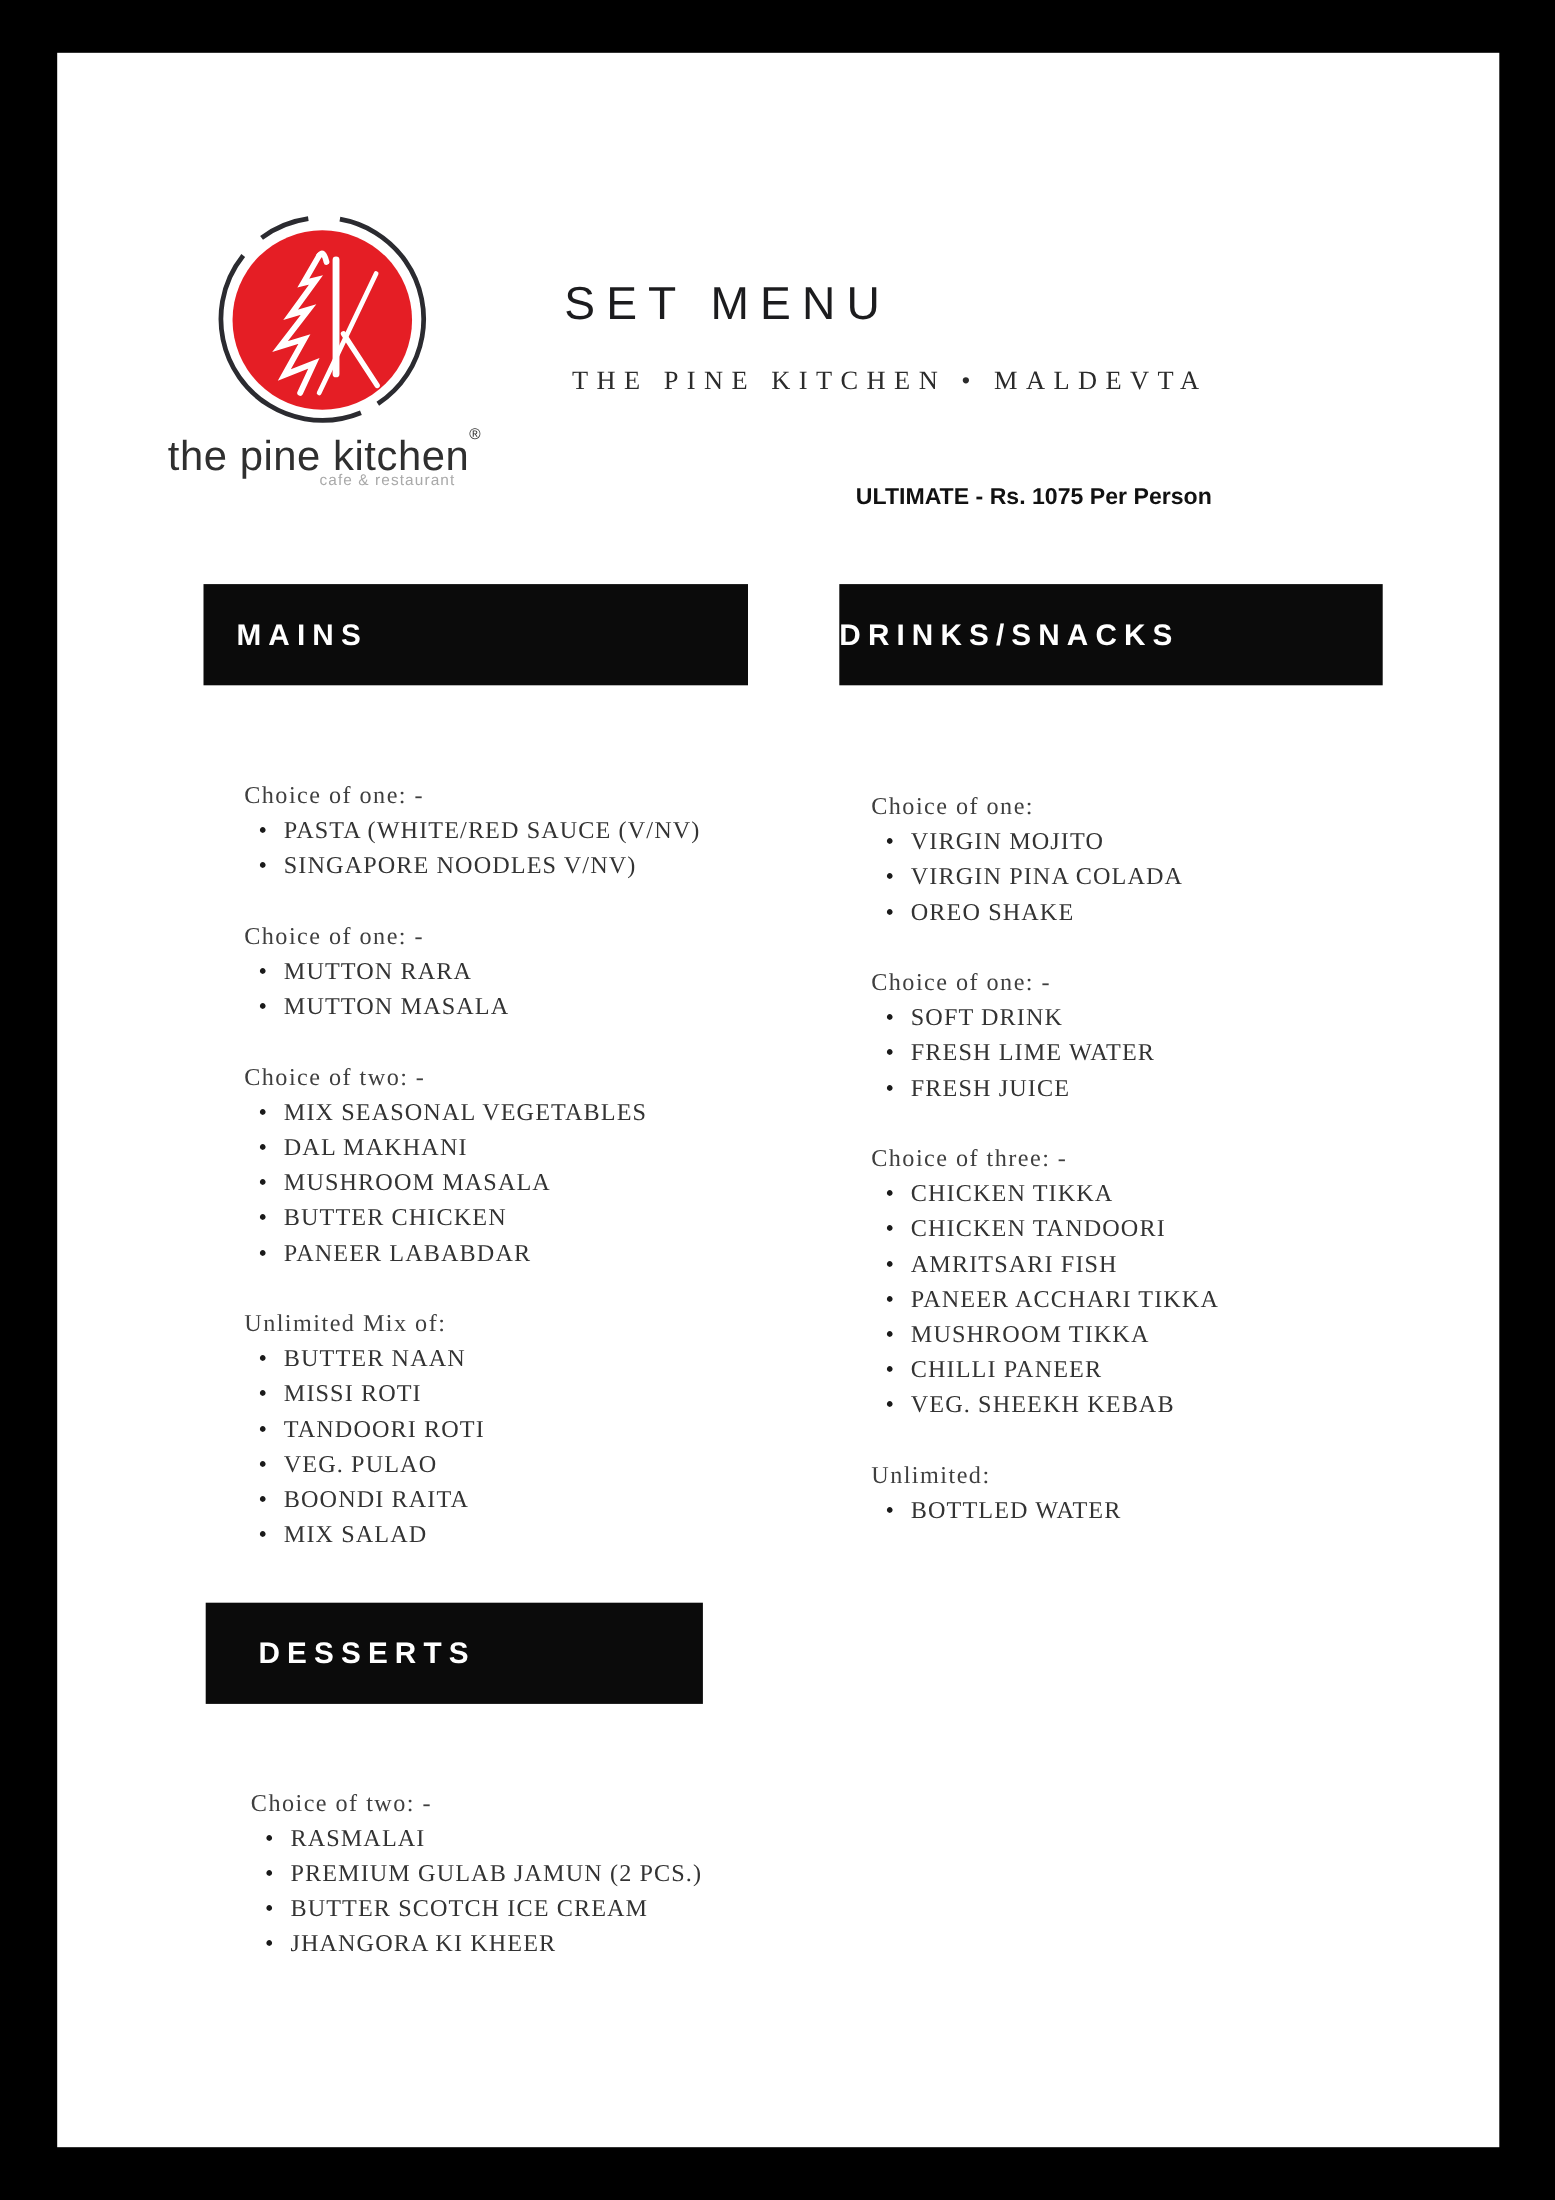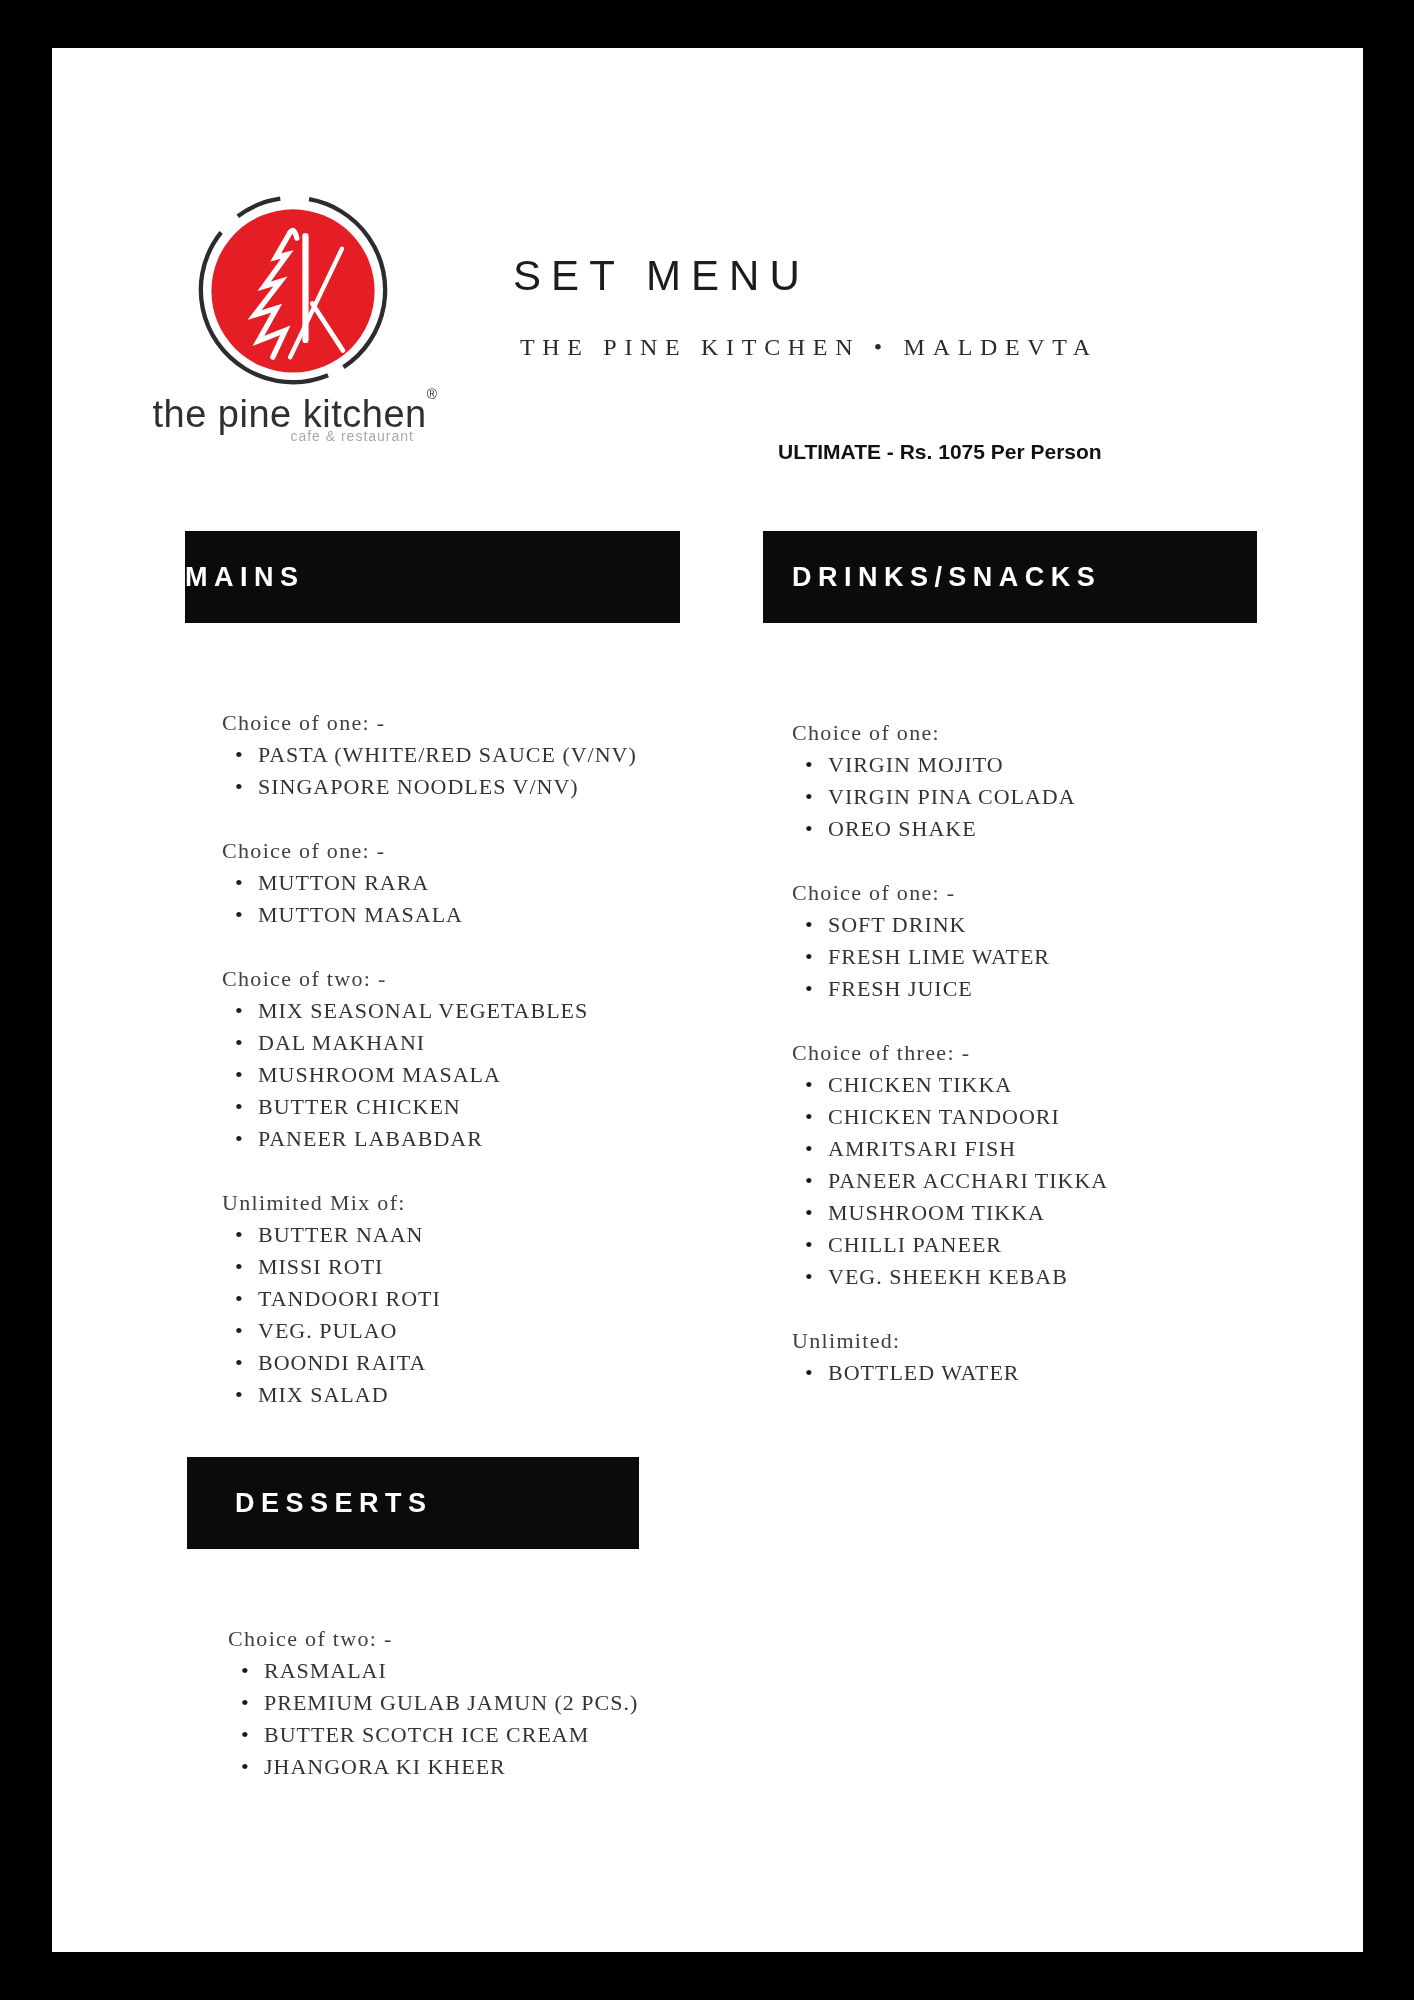--- a/index.html
+++ b/index.html
@@ -22,22 +22,22 @@
               color:#1c1c1e;letter-spacing:0.24em;white-space:nowrap;}
   .page-subtitle{position:absolute;left:520px;top:334px;
                  font-family:"Liberation Serif","DejaVu Serif",serif;font-size:24px;
                  color:#2b2b2b;letter-spacing:0.32em;white-space:nowrap;}
   .price-line{position:absolute;left:778px;top:440px;font-size:21px;font-weight:700;
               color:#111;white-space:nowrap;}
 
   
   .bar{position:absolute;height:92px;background:#0b0b0b;display:flex;align-items:center;}
   .bar span{color:#fff;font-weight:700;font-size:27px;letter-spacing:0.24em;white-space:nowrap;}
-  .bar-mains{left:185px;top:531px;width:465px;box-sizing:content-box;}
-  .bar-drinks{left:763px;top:531px;width:465px;padding-left:29px;}
+  .bar-mains{left:185px;top:531px;width:465px;padding-left:30px;box-sizing:content-box;}
+  .bar-drinks{left:763px;top:531px;width:465px;}
   .bar-desserts{left:187px;top:1457px;width:464px;padding-left:48px;}
   .bar-mains,.bar-drinks,.bar-desserts{box-sizing:border-box;}
   .bar-mains{width:495px;} .bar-drinks{width:494px;} .bar-desserts{width:452px;}
 
   
   .col{position:absolute;font-family:"Liberation Serif","DejaVu Serif",serif;}
   .col-mains{left:222px;top:707px;width:540px;}
   .col-drinks{left:792px;top:717px;width:560px;}
   .col-desserts{left:228px;top:1623px;width:580px;}
   .group + .group{margin-top:32px;}

